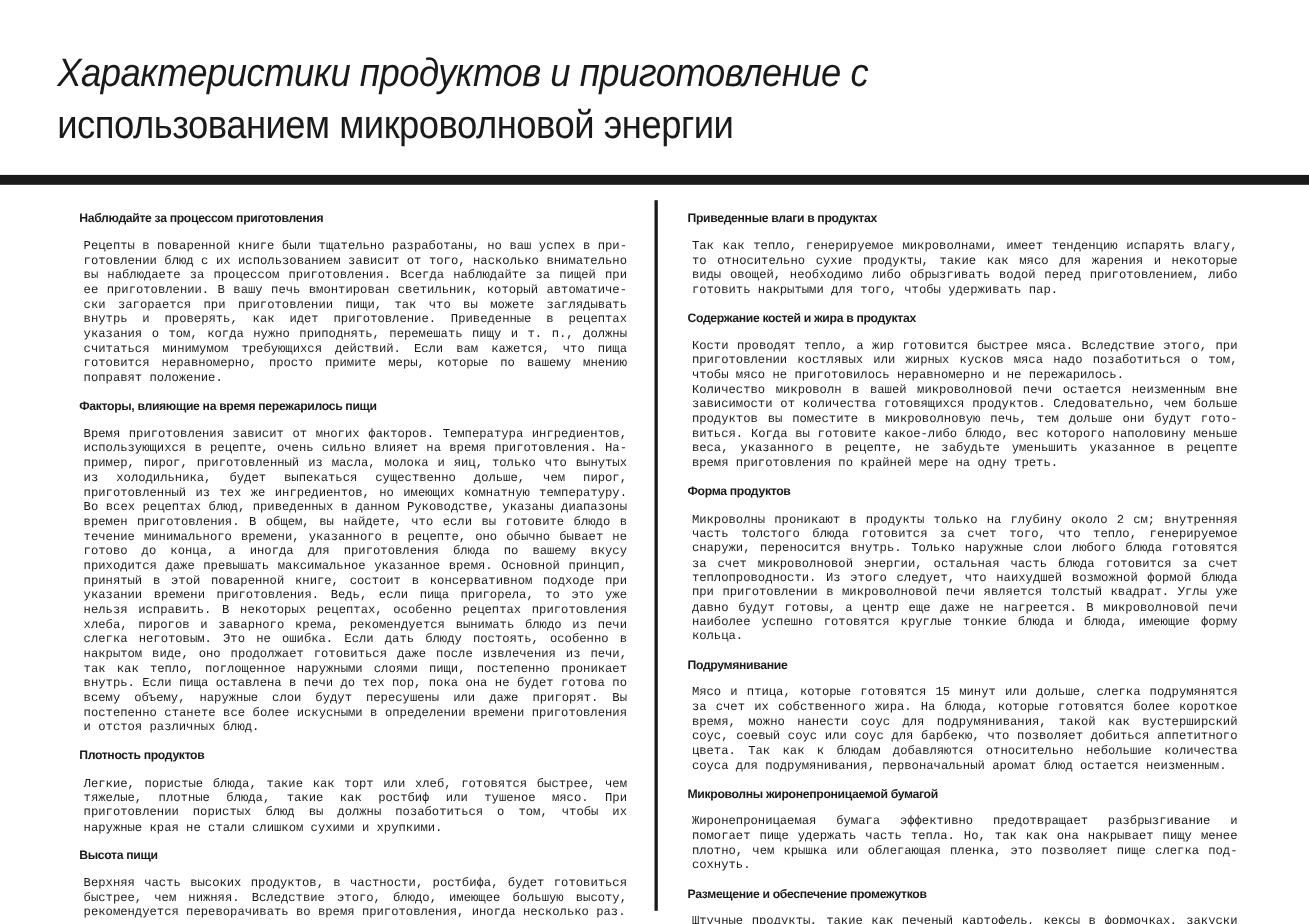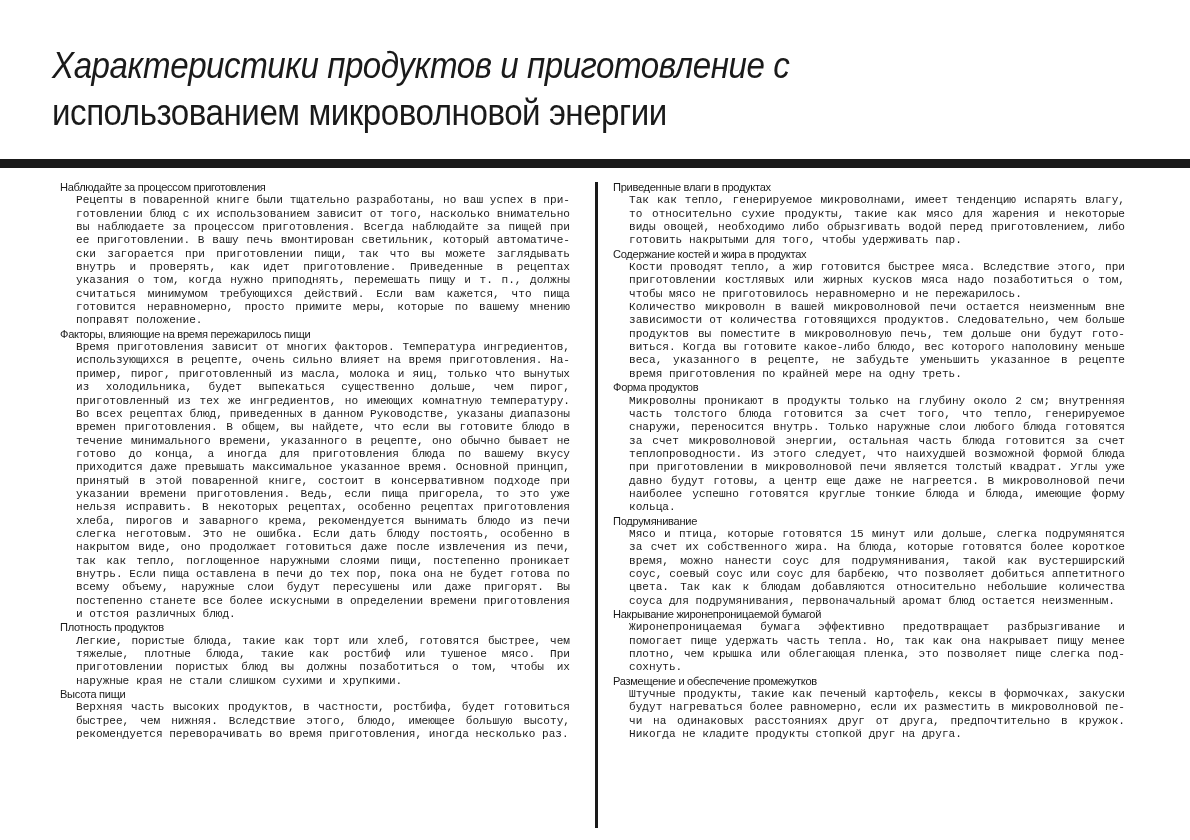--- a/index.html
+++ b/index.html
@@ -67,23 +67,23 @@
     }
     .col-left {
       left: 60px;
       width: 510px;
     }
     .col-right {
       left: 613px;
       width: 512px;
     }
     .section-heading {
-      font-weight: normal;
+      font-weight: bold;
       letter-spacing: -0.3px;
-      margin: 0;
+      margin: 12px;
       white-space: nowrap;
     }
     .section-body {
       margin: 0 0 0 16px;
       text-align: justify;
       text-align-last: left;
       hyphens: manual;
       font-family: Liberation Mono, monospace;
     }
   </style>
@@ -131,20 +131,20 @@
   </div>
   <div>
     <p class="section-heading">Форма продуктов</p>
     <p class="section-body">Микроволны проникают в продукты только на глубину около 2 см; внутренняя часть толстого блюда готовится за счет того, что тепло, генерируемое снаружи, переносится внутрь. Только наружные слои любого блюда готовятся за счет микроволновой энергии, остальная часть блюда готовится за счет теплопро­водности. Из этого следует, что наихудшей возможной формой блюда при при­готовлении в микроволновой печи является толстый квадрат. Углы уже давно будут готовы, а центр еще даже не нагреется. В микроволновой печи наиболее успешно готовятся круглые тонкие блюда и блюда, имеющие форму кольца.</p>
   </div>
   <div>
     <p class="section-heading">Подрумянивание</p>
     <p class="section-body">Мясо и птица, которые готовятся 15 минут или дольше, слегка подрумянятся за счет их собственного жира. На блюда, которые готовятся более короткое вре­мя, можно нанести соус для подрумянивания, такой как вустерширский соус, соевый соус или соус для барбекю, что позволяет добиться аппетитного цвета. Так как к блюдам добавляются относительно небольшие количества соуса для подрумянивания, первоначальный аромат блюд остается неизменным.</p>
   </div>
   <div>
-    <p class="section-heading">Накрывание жиронепроницаемой бумагой</p>
+    <p class="section-heading">Микроволны жиронепроницаемой бумагой</p>
     <p class="section-body">Жиронепроницаемая бумага эффективно предотвращает разбрызгивание и помогает пище удержать часть тепла. Но, так как она накрывает пищу менее плотно, чем крышка или облегающая пленка, это позволяет пище слегка под­сохнуть.</p>
   </div>
   <div>
     <p class="section-heading">Размещение и обеспечение промежутков</p>
     <p class="section-body">Штучные продукты, такие как печеный картофель, кексы в формочках, закуски будут нагреваться более равномерно, если их разместить в микроволновой пе­чи на одинаковых расстояниях друг от друга, предпочтительно в кружок. Никог­да не кладите продукты стопкой друг на друга.</p>
   </div>
 </div>
 
 </body></html>

